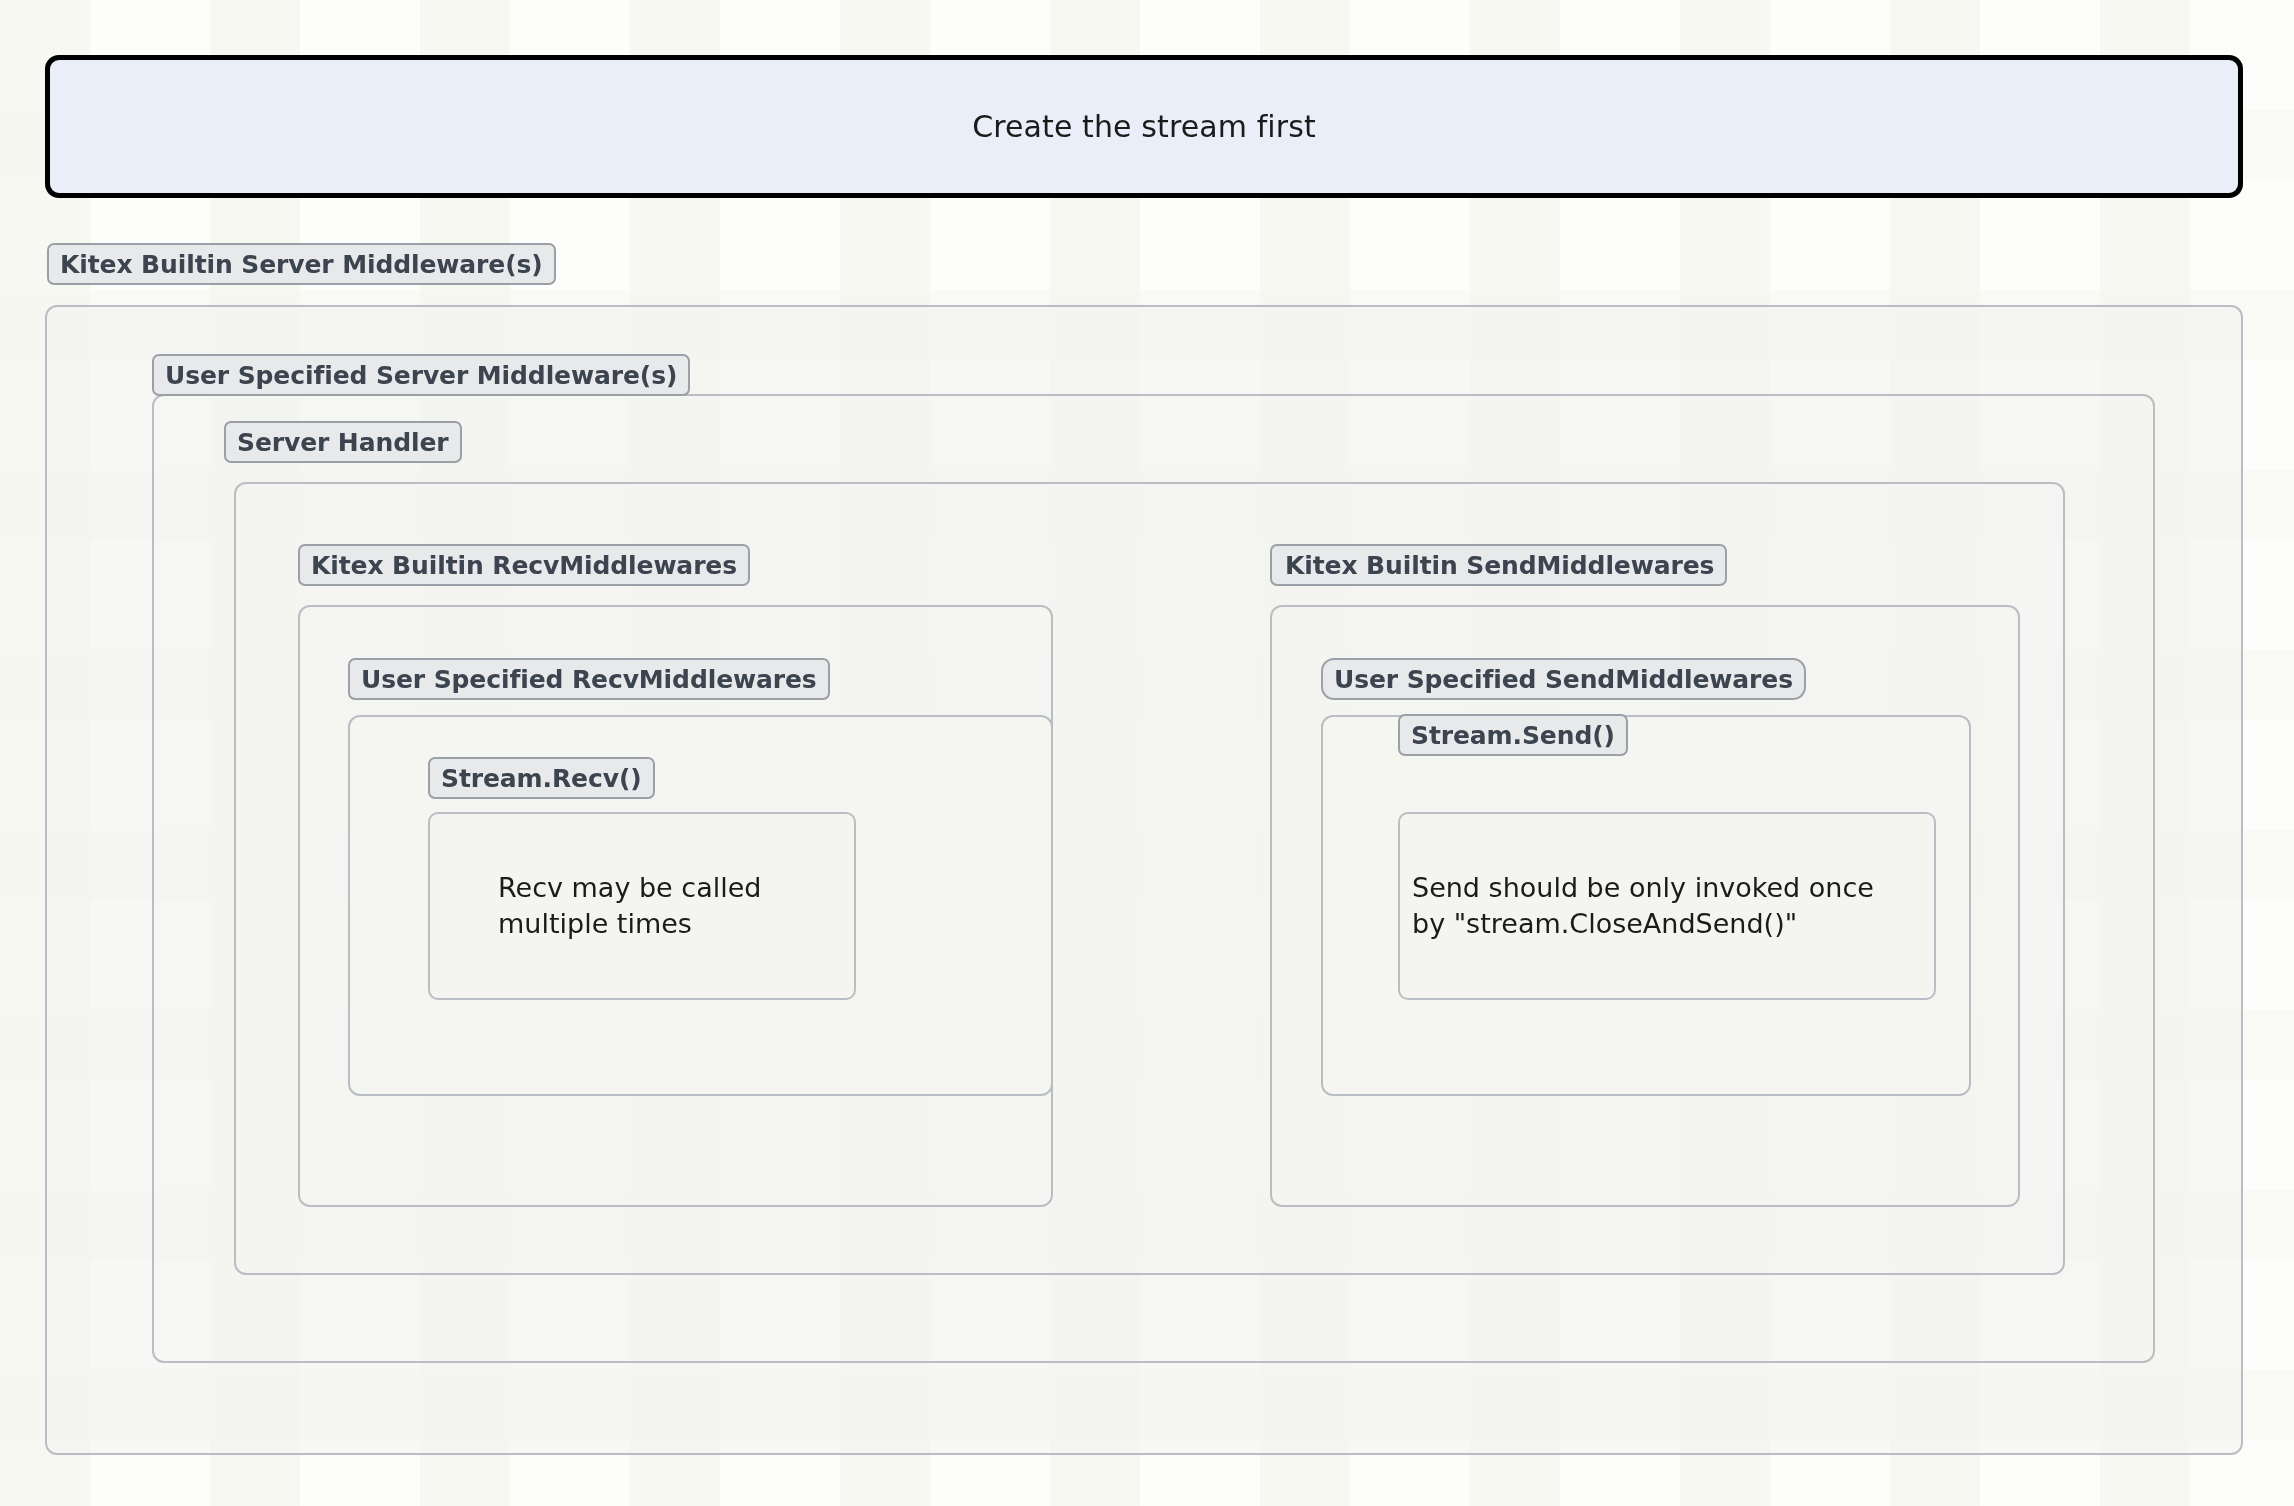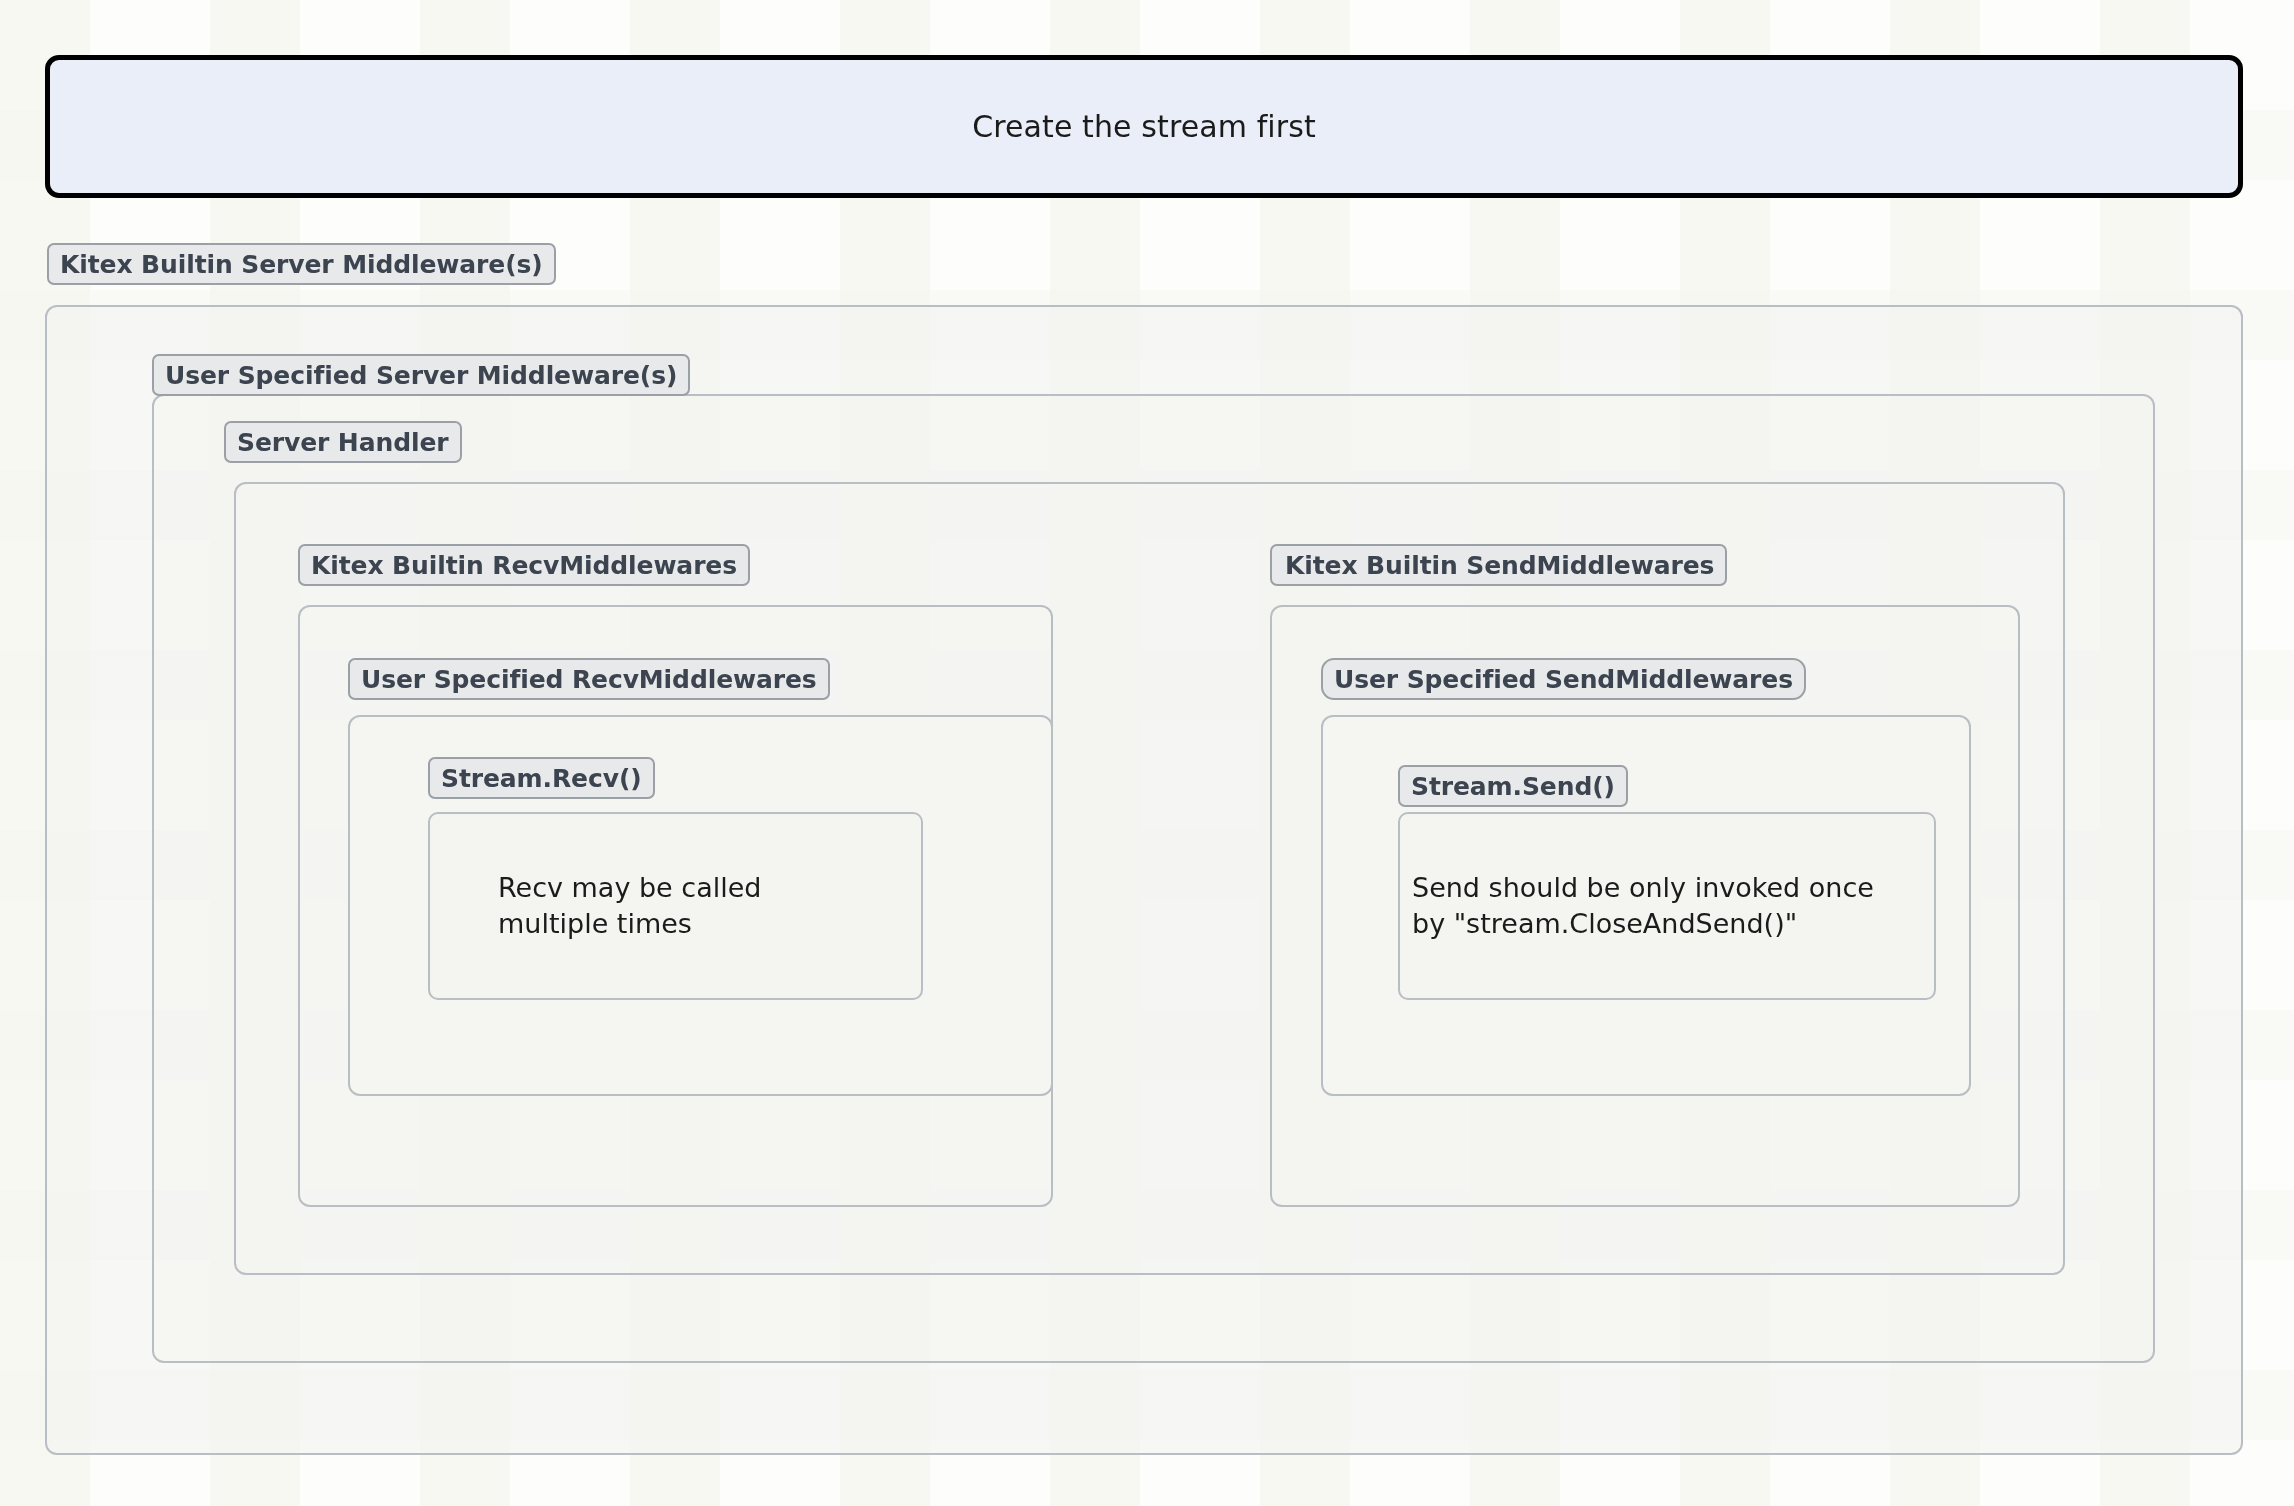--- a/index.html
+++ b/index.html
@@ -126,28 +126,28 @@
 <div class="badge" style="left:224px; top:421px;">Server Handler</div>
 <div class="zone zone-shade-c" style="left:234px; top:482px; width:1831px; height:793px;"></div>
 
 <div class="badge" style="left:298px; top:544px;">Kitex Builtin RecvMiddlewares</div>
 <div class="zone zone-shade-d" style="left:298px; top:605px; width:755px; height:602px;"></div>
 
 <div class="badge" style="left:348px; top:658px;">User Specified RecvMiddlewares</div>
 <div class="zone zone-shade-e" style="left:348px; top:715px; width:705px; height:381px;"></div>
 
 <div class="badge" style="left:428px; top:757px;">Stream.Recv()</div>
-<div class="note note-recv" style="left:428px; top:812px; width:495px; height:188px;">
+<div class="note note-recv" style="left:428px; top:812px; width:428px; height:188px;">
   <span class="note-text">Recv may be called
 multiple times</span>
 </div>
 
 <div class="badge" style="left:1270px; top:544px;padding-left:13px;">Kitex Builtin SendMiddlewares</div>
 <div class="zone zone-shade-d" style="left:1270px; top:605px; width:750px; height:602px;"></div>
 
 <div class="badge" style="left:1321px; top:658px;border-radius:13px;">User Specified SendMiddlewares</div>
 <div class="zone zone-shade-e" style="left:1321px; top:715px; width:650px; height:381px;"></div>
 
-<div class="badge" style="left:1398px; top:765px;">Stream.Send()</div>
+<div class="badge" style="left:1398px; top:714px;">Stream.Send()</div>
 <div class="note note-send" style="left:1398px; top:812px; width:538px; height:188px;">
   <span class="note-text">Send should be only invoked once
 by "stream.CloseAndSend()"</span>
 </div>
 
 </body></html>

